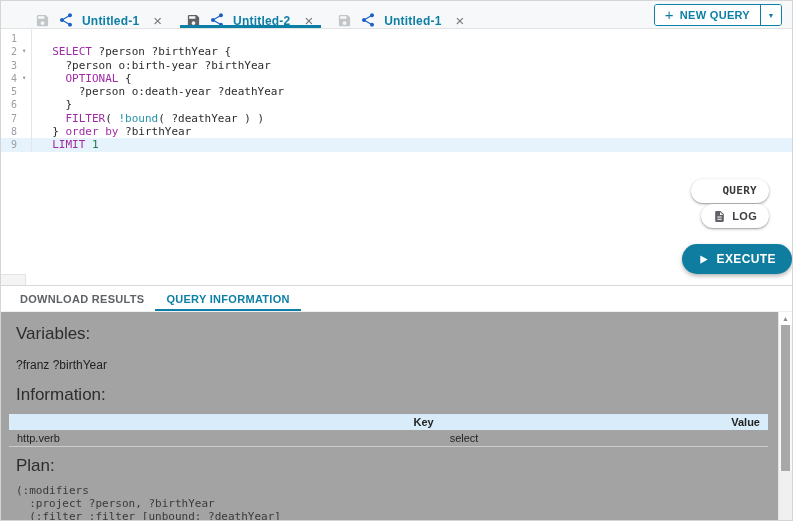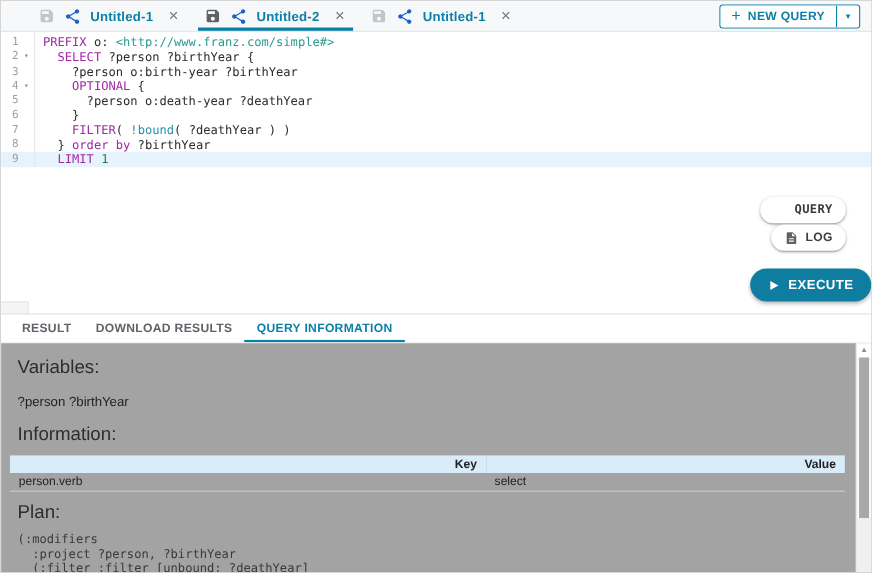--- a/index.html
+++ b/index.html
@@ -4,21 +4,21 @@
 <style>
   * { margin:0; padding:0; box-sizing:border-box; }
   body { background:#e9e9e9; font-family:"Liberation Sans", sans-serif; }
   .app { position:relative; width:793px; height:521px; background:#fff; overflow:hidden;
          border:1px solid #d5d5d5; }
 
   
   .tabbar { position:absolute; top:0; left:0; right:0; height:28px; background:#f7f8f9;
             border-bottom:1px solid #e2e2e2; display:flex; align-items:center; }
   .qtabs { display:flex; align-items:center; height:100%; padding-left:28px; }
-  .qtab { position:relative; display:flex; align-items:center; gap:8px; height:100%;
+  .qtab { position:relative; display:flex; align-items:flex-end; gap:8px; height:100%;
           padding:0 6px; margin-right:10px; cursor:pointer; }
   .qtab.active::after { content:""; position:absolute; left:0; right:0; bottom:0; height:3px;
           background:var(--accent); }
   .qtab .save { color:#c3c6c9; width:15px; height:15px; }
   .qtab.active .save { color:#5f6368; }
   .qtab .share { color:var(--shareBlue); width:16px; height:16px; }
   .icon svg { width:100%; height:100%; display:block; }
   .qlabel { font-size:12px; font-weight:bold; color:var(--accent); letter-spacing:.2px; }
   .close { color:#757575; font-size:15px; line-height:1; padding:0 2px; margin-left:4px; }
 
@@ -161,21 +161,20 @@
       </button>
     </div>
   </header>
 
   <section class="editor">
     <div class="codelines" id="codelines">
       <div class="gutterline"></div>
     <div class="cl">
           <span class="gnum">1</span>
           <span class="gfold"></span>
-          <span class="ccode"><span class="tk-kw">PREFIX</span><span class="tk-pl"> o: </span><span class="tk-url">&lt;http://www.franz.com/simple#&gt;</span></span>
         </div>
         <div class="cl">
           <span class="gnum">2</span>
           <span class="gfold">▾</span>
           <span class="ccode"><span class="tk-pl">  </span><span class="tk-kw">SELECT</span><span class="tk-pl"> ?person ?birthYear {</span></span>
         </div>
         <div class="cl">
           <span class="gnum">3</span>
           <span class="gfold"></span>
           <span class="ccode"><span class="tk-pl">    ?person o:birth-year ?birthYear</span></span>
@@ -236,40 +235,39 @@
         </span>
         <span>EXECUTE</span>
       </button>
     </div>
     <div class="corner"></div>
   </section>
 
   <div class="splitter"></div>
 
   <nav class="rtabs" id="rtabs">
-      <button class="rtab">RESULT</button>
       <button class="rtab">DOWNLOAD RESULTS</button>
       <button class="rtab active">QUERY INFORMATION</button>
     </nav>
 
   <section class="rbody">
     <div class="rcontent">
       <h2 class="h-vars">Variables:</h2>
-      <div class="vars">?person ?birthYear</div>
+      <div class="vars">?franz ?birthYear</div>
       <h2 class="h-info">Information:</h2>
       <table class="infotable">
         <thead>
           <tr>
             <th>Key</th>
             <th>Value</th>
           </tr>
         </thead>
         <tbody id="infotbody">
             <tr>
-              <td>person.verb</td>
+              <td>http.verb</td>
               <td>select</td>
             </tr>
           </tbody>
       </table>
       <h2 class="h-plan">Plan:</h2>
       <pre class="plan" id="planlines">(:modifiers
   :project ?person, ?birthYear
   (:filter :filter [unbound: ?deathYear]
     (:graph current
       (:filter-subquery (:graph current (:triple ?person !o:death-year ?deathYear)))</pre>

